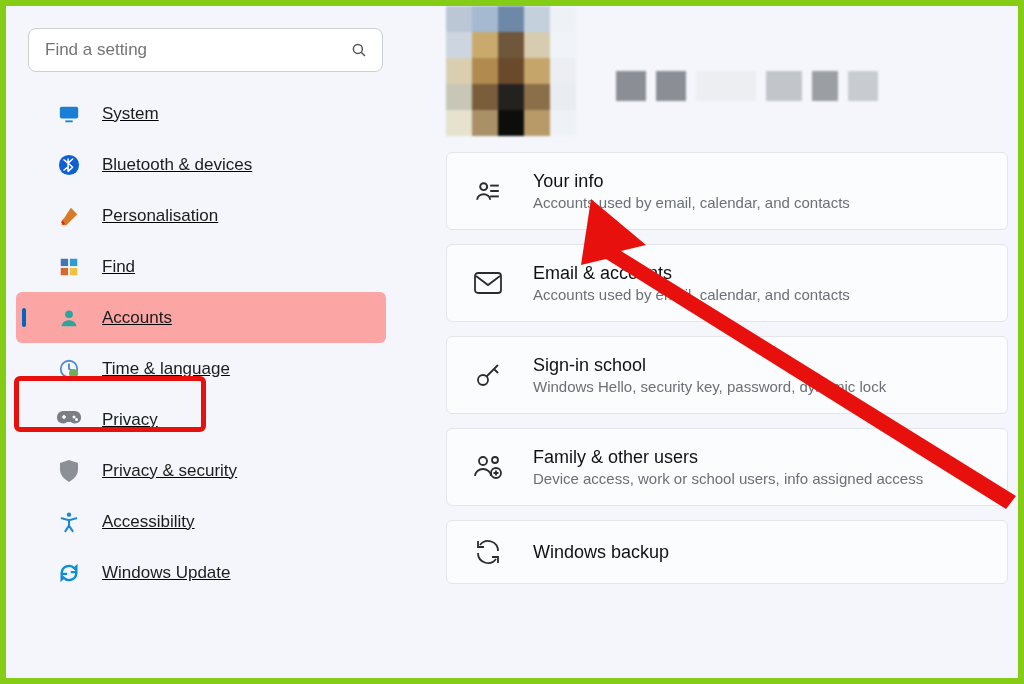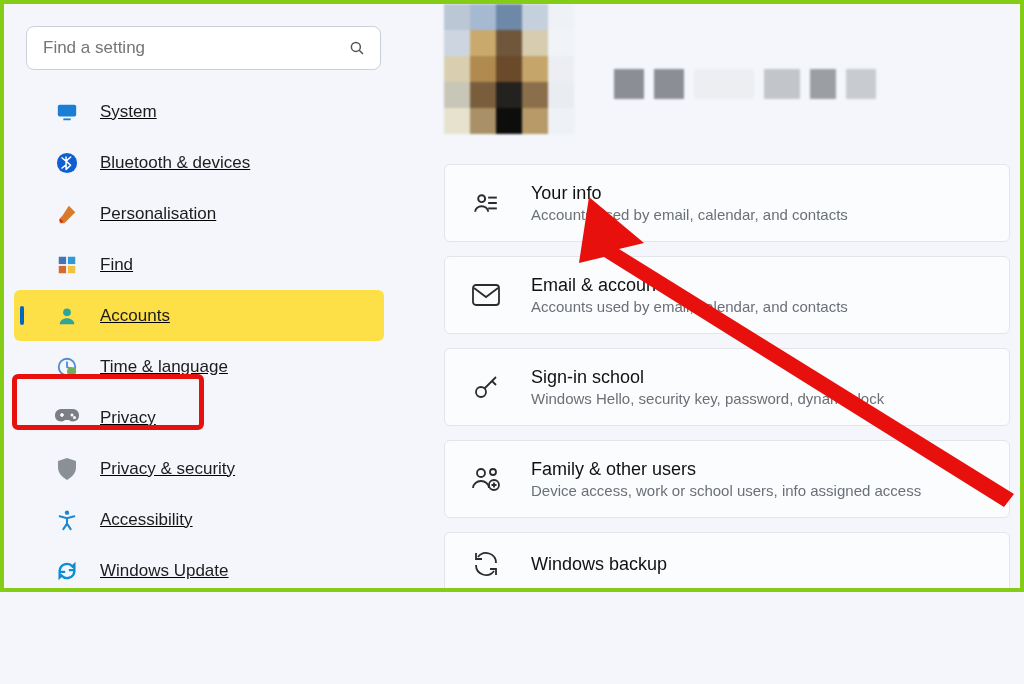--- a/index.html
+++ b/index.html
@@ -1,43 +1,43 @@
 <!DOCTYPE html>
 <html><head>
 <meta charset="utf-8">
 <style>
   html,body{margin:0;padding:0;font-family:"Segoe UI Variable","Segoe UI",Arial,sans-serif;background:#f4f6fb;}
-  .app{width:1024px;height:592px;background:#f4f6fb;border:4px solid #84cc16;box-sizing:border-box;position:relative;overflow:hidden;}
+  .app{width:1024px;height:684px;background:#f4f6fb;border:6px solid #84cc16;box-sizing:border-box;position:relative;overflow:hidden;}
   .sidebar{position:absolute;left:0;top:0;width:390px;height:100%;box-sizing:border-box;padding:0 0 0 0;}
   .main{position:absolute;left:390px;top:0;right:0;height:100%;box-sizing:border-box;padding:0 10px 0 50px;}
 
   
   .search{margin:22px 20px 10px 22px;width:355px;height:44px;border:1px solid #cbd0d6;border-radius:8px;background:#fff;display:flex;align-items:center;box-sizing:border-box;padding:0 14px;}
   .search input{flex:1;border:none;outline:none;font-size:17px;color:#666;background:transparent;}
   .search .sicon{color:#555;font-size:17px;}
 
   
   .nav{margin-top:16px;text-decoration:underline;}
   .nav-item{display:flex;align-items:center;height:51px;padding-left:40px;font-size:17px;color:#1c1c1c;cursor:pointer;border-radius:6px;margin:0 10px 0 10px;position:relative;}
   .nav-item .nicon{width:26px;height:26px;display:inline-flex;align-items:center;justify-content:center;margin-right:20px;}
-  .nav-item.active{background:#fde047;text-align:center;}
+  .nav-item.active{background:#fca5a5;text-align:center;}
   .nav-item.active::before{content:"";position:absolute;left:6px;top:16px;bottom:16px;width:4px;border-radius:2px;background:#0067c0;}
   .highlight-box{position:absolute;border:5px solid #e8100d;border-radius:6px;pointer-events:none;z-index:30;}
 
   
   .avatar-row{display:flex;align-items:center;margin-top:0;}
   .avatar{width:130px;height:130px;position:relative;filter:blur(1px);}
   .avatar::after{content:"";position:absolute;inset:0;}
   .pix{display:grid;grid-template-columns:repeat(5,26px);grid-template-rows:repeat(5,26px);}
   .pix div{width:26px;height:26px;}
   .name-blocks{display:flex;gap:10px;margin-left:40px;margin-top:30px;filter:blur(1px);}
   .name-blocks span{display:inline-block;height:30px;background:#9ea2a7;}
 
   
-  .cards{margin-top:30px;}
+  .cards{margin-top:16px;}
   .card{background:#fbfcfe;border:1px solid #e2e5ea;border-radius:6px;padding:18px 24px;display:flex;align-items:center;margin-bottom:14px;cursor:pointer;}
   .card .cicon{width:34px;display:flex;align-items:center;justify-content:center;margin-right:28px;color:#333;}
   .card .ctext .ctitle{font-size:18px;color:#111;}
   .card .ctext .csub{font-size:15px;color:#6b7076;margin-top:2px;}
 
   
   .arrow{position:absolute;pointer-events:none;z-index:50;}
 
   svg{display:block;}
 </style>

